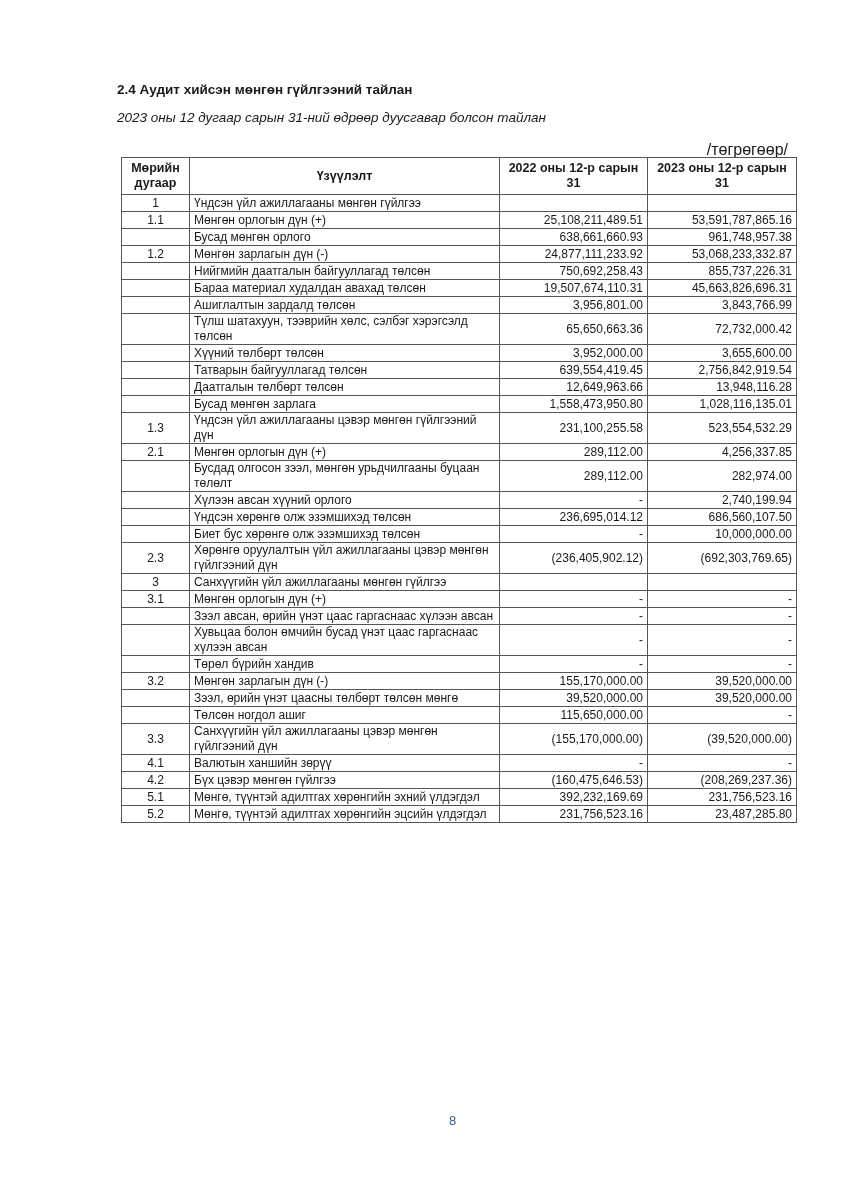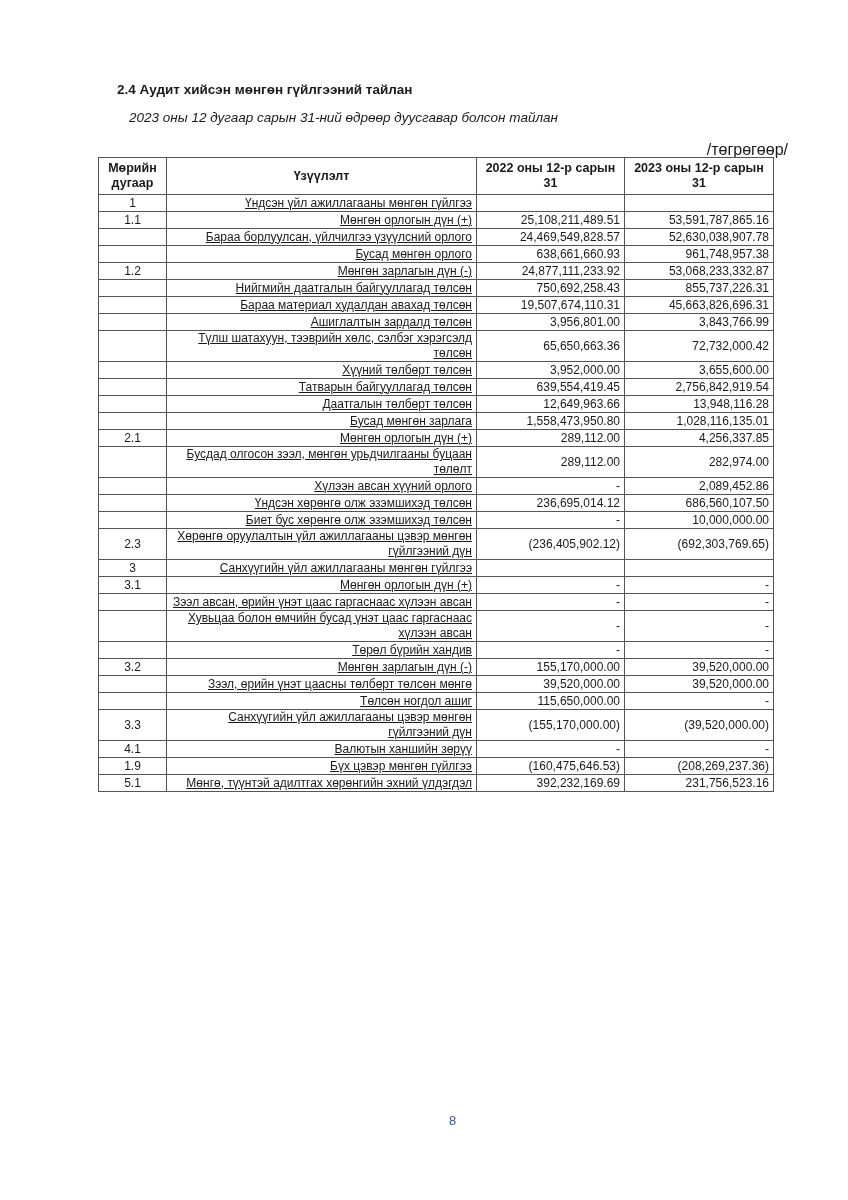--- a/index.html
+++ b/index.html
@@ -1,26 +1,26 @@
 <!DOCTYPE html>
 <html><head>
 <meta charset="utf-8">
 <style>
   html, body { margin: 0; padding: 0; background: #ffffff; }
   body { width: 848px; height: 1200px; position: relative; font-family: "Liberation Sans", sans-serif; color: #1a1a1a; }
   .title { position: absolute; left: 117px; top: 82px; font-size: 13.5px; font-weight: bold; text-align: right; }
-  .subtitle { position: absolute; left: 117px; top: 110px; font-size: 13.5px; font-style: italic; margin-left: 12px; }
+  .subtitle { position: absolute; left: 117px; top: 110px; font-size: 13.5px; font-style: italic; }
   .unit { position: absolute; right: 60px; top: 141px; font-size: 16px; }
-  table { position: absolute; left: 98px; top: 157px; border-collapse: collapse; width: 675px; table-layout: fixed; font-size: 12px; }
+  table { position: absolute; left: 121px; top: 157px; border-collapse: collapse; width: 675px; table-layout: fixed; font-size: 12px; }
   td, th { border: 1px solid #555; padding: 0 4px; line-height: 15px; vertical-align: middle; }
   th { font-weight: bold; text-align: center; height: 36px; font-size: 12.5px; }
   td { height: 16px; }
   td.code { text-align: center; }
   td.num { text-align: right; padding-right: 4px; }
-  td.label { text-align: right; padding-left: 4px; text-decoration: underline; }
+  td.label { text-align: left; padding-left: 4px; }
   col.c1 { width: 68px; }
   col.c2 { width: 310px; }
   col.c3 { width: 148px; }
   col.c4 { width: 149px; }
   .page-num { position: absolute; left: 449px; top: 1113px; font-size: 13px; color: #3a5a9a; }
 </style>
 </head>
 <body>
 
 <div class="title">2.4 Аудит хийсэн мөнгөн гүйлгээний тайлан</div>
@@ -50,26 +50,20 @@
         <td class="num"></td>
       </tr>
       <tr>
         <td class="code">1.1</td>
         <td class="label">Мөнгөн орлогын дүн (+)</td>
         <td class="num">25,108,211,489.51</td>
         <td class="num">53,591,787,865.16</td>
       </tr>
       <tr>
         <td class="code"></td>
-        <td class="label">Бараа борлуулсан, үйлчилгээ үзүүлсний орлого</td>
-        <td class="num">24,469,549,828.57</td>
-        <td class="num">52,630,038,907.78</td>
-      </tr>
-      <tr>
-        <td class="code"></td>
         <td class="label">Бусад мөнгөн орлого</td>
         <td class="num">638,661,660.93</td>
         <td class="num">961,748,957.38</td>
       </tr>
       <tr>
         <td class="code">1.2</td>
         <td class="label">Мөнгөн зарлагын дүн (-)</td>
         <td class="num">24,877,111,233.92</td>
         <td class="num">53,068,233,332.87</td>
       </tr>
@@ -115,36 +109,42 @@
         <td class="num">12,649,963.66</td>
         <td class="num">13,948,116.28</td>
       </tr>
       <tr>
         <td class="code"></td>
         <td class="label">Бусад мөнгөн зарлага</td>
         <td class="num">1,558,473,950.80</td>
         <td class="num">1,028,116,135.01</td>
       </tr>
       <tr>
+        <td class="code">1.3</td>
+        <td class="label">Үндсэн үйл ажиллагааны цэвэр мөнгөн гүйлгээний дүн</td>
+        <td class="num">231,100,255.58</td>
+        <td class="num">523,554,532.29</td>
+      </tr>
+      <tr>
         <td class="code">2.1</td>
         <td class="label">Мөнгөн орлогын дүн (+)</td>
         <td class="num">289,112.00</td>
         <td class="num">4,256,337.85</td>
       </tr>
       <tr>
         <td class="code"></td>
         <td class="label">Бусдад олгосон зээл, мөнгөн урьдчилгааны буцаан төлөлт</td>
         <td class="num">289,112.00</td>
         <td class="num">282,974.00</td>
       </tr>
       <tr>
         <td class="code"></td>
         <td class="label">Хүлээн авсан хүүний орлого</td>
         <td class="num">-</td>
-        <td class="num">2,089,452.86</td>
+        <td class="num">2,740,199.94</td>
       </tr>
       <tr>
         <td class="code"></td>
         <td class="label">Үндсэн хөрөнгө олж эзэмшихэд төлсөн</td>
         <td class="num">236,695,014.12</td>
         <td class="num">686,560,107.50</td>
       </tr>
       <tr>
         <td class="code"></td>
         <td class="label">Биет бус хөрөнгө олж эзэмшихэд төлсөн</td>
@@ -211,27 +211,33 @@
         <td class="num">(155,170,000.00)</td>
         <td class="num">(39,520,000.00)</td>
       </tr>
       <tr>
         <td class="code">4.1</td>
         <td class="label">Валютын ханшийн зөрүү</td>
         <td class="num">-</td>
         <td class="num">-</td>
       </tr>
       <tr>
-        <td class="code">1.9</td>
+        <td class="code">4.2</td>
         <td class="label">Бүх цэвэр мөнгөн гүйлгээ</td>
         <td class="num">(160,475,646.53)</td>
         <td class="num">(208,269,237.36)</td>
       </tr>
       <tr>
         <td class="code">5.1</td>
         <td class="label">Мөнгө, түүнтэй адилтгах хөрөнгийн эхний үлдэгдэл</td>
         <td class="num">392,232,169.69</td>
         <td class="num">231,756,523.16</td>
       </tr>
+      <tr>
+        <td class="code">5.2</td>
+        <td class="label">Мөнгө, түүнтэй адилтгах хөрөнгийн эцсийн үлдэгдэл</td>
+        <td class="num">231,756,523.16</td>
+        <td class="num">23,487,285.80</td>
+      </tr>
     </tbody>
 </table>
 
 <div class="page-num">8</div>
 
 </body></html>

